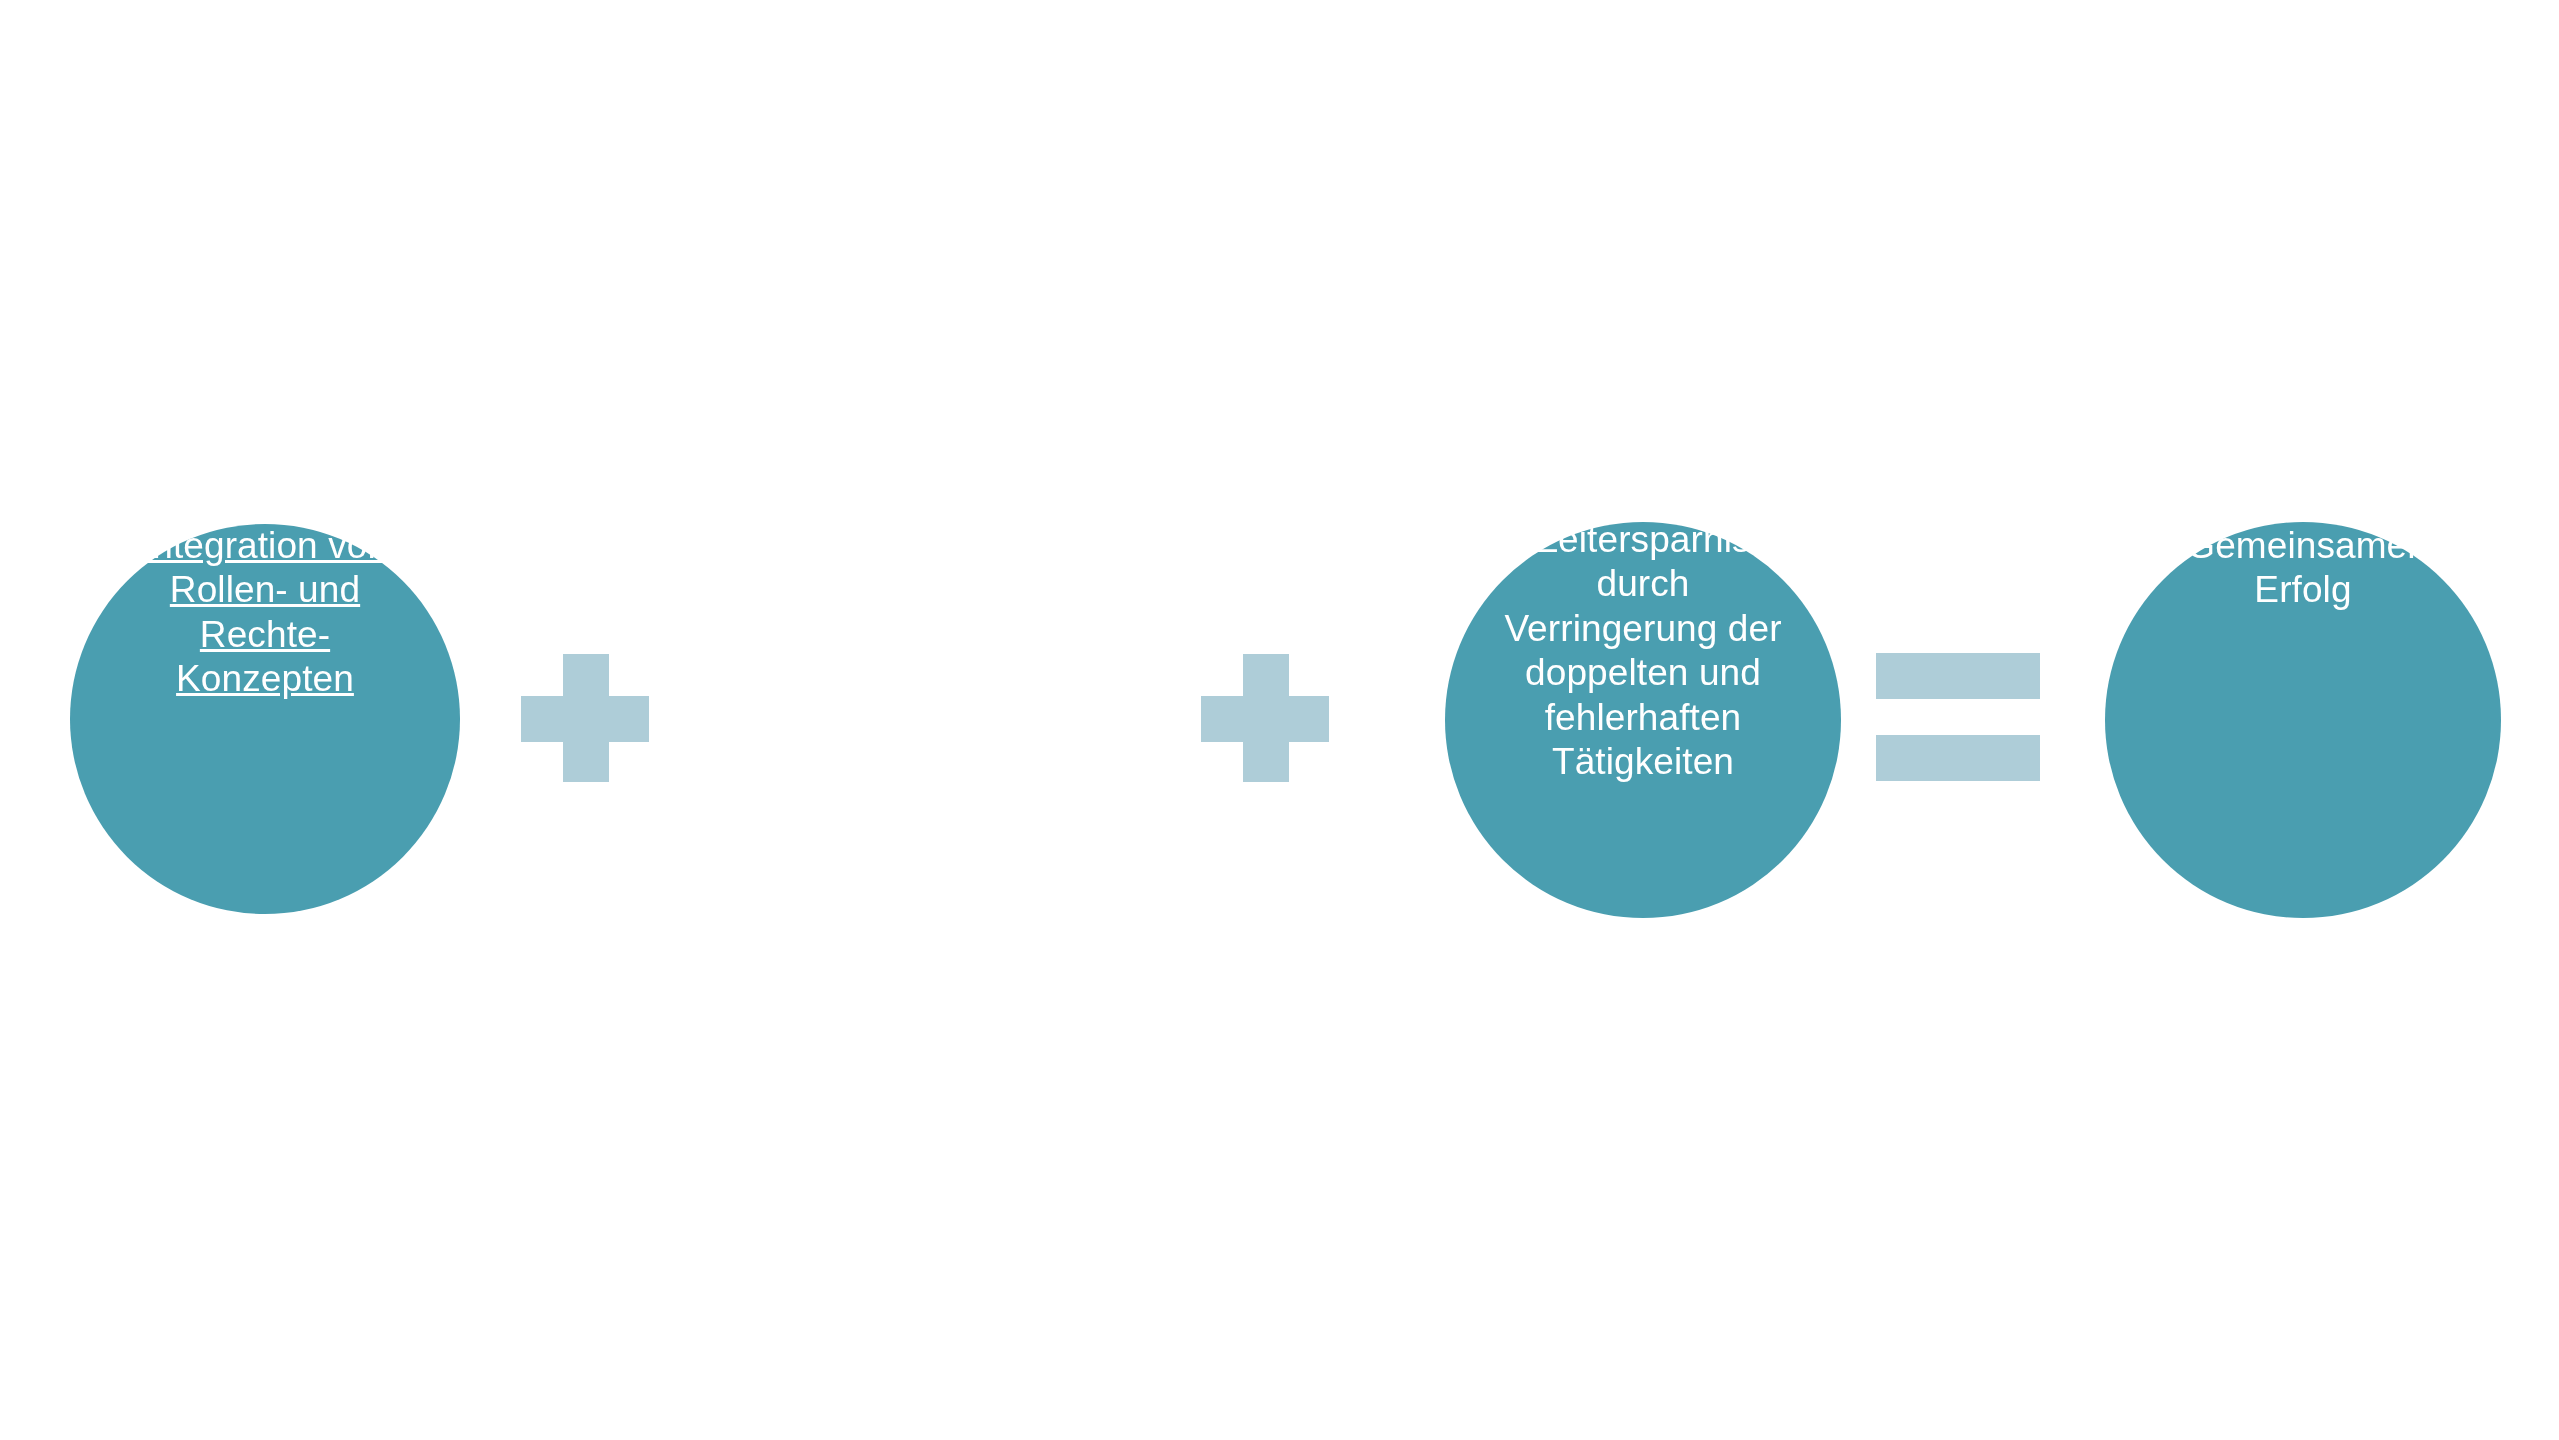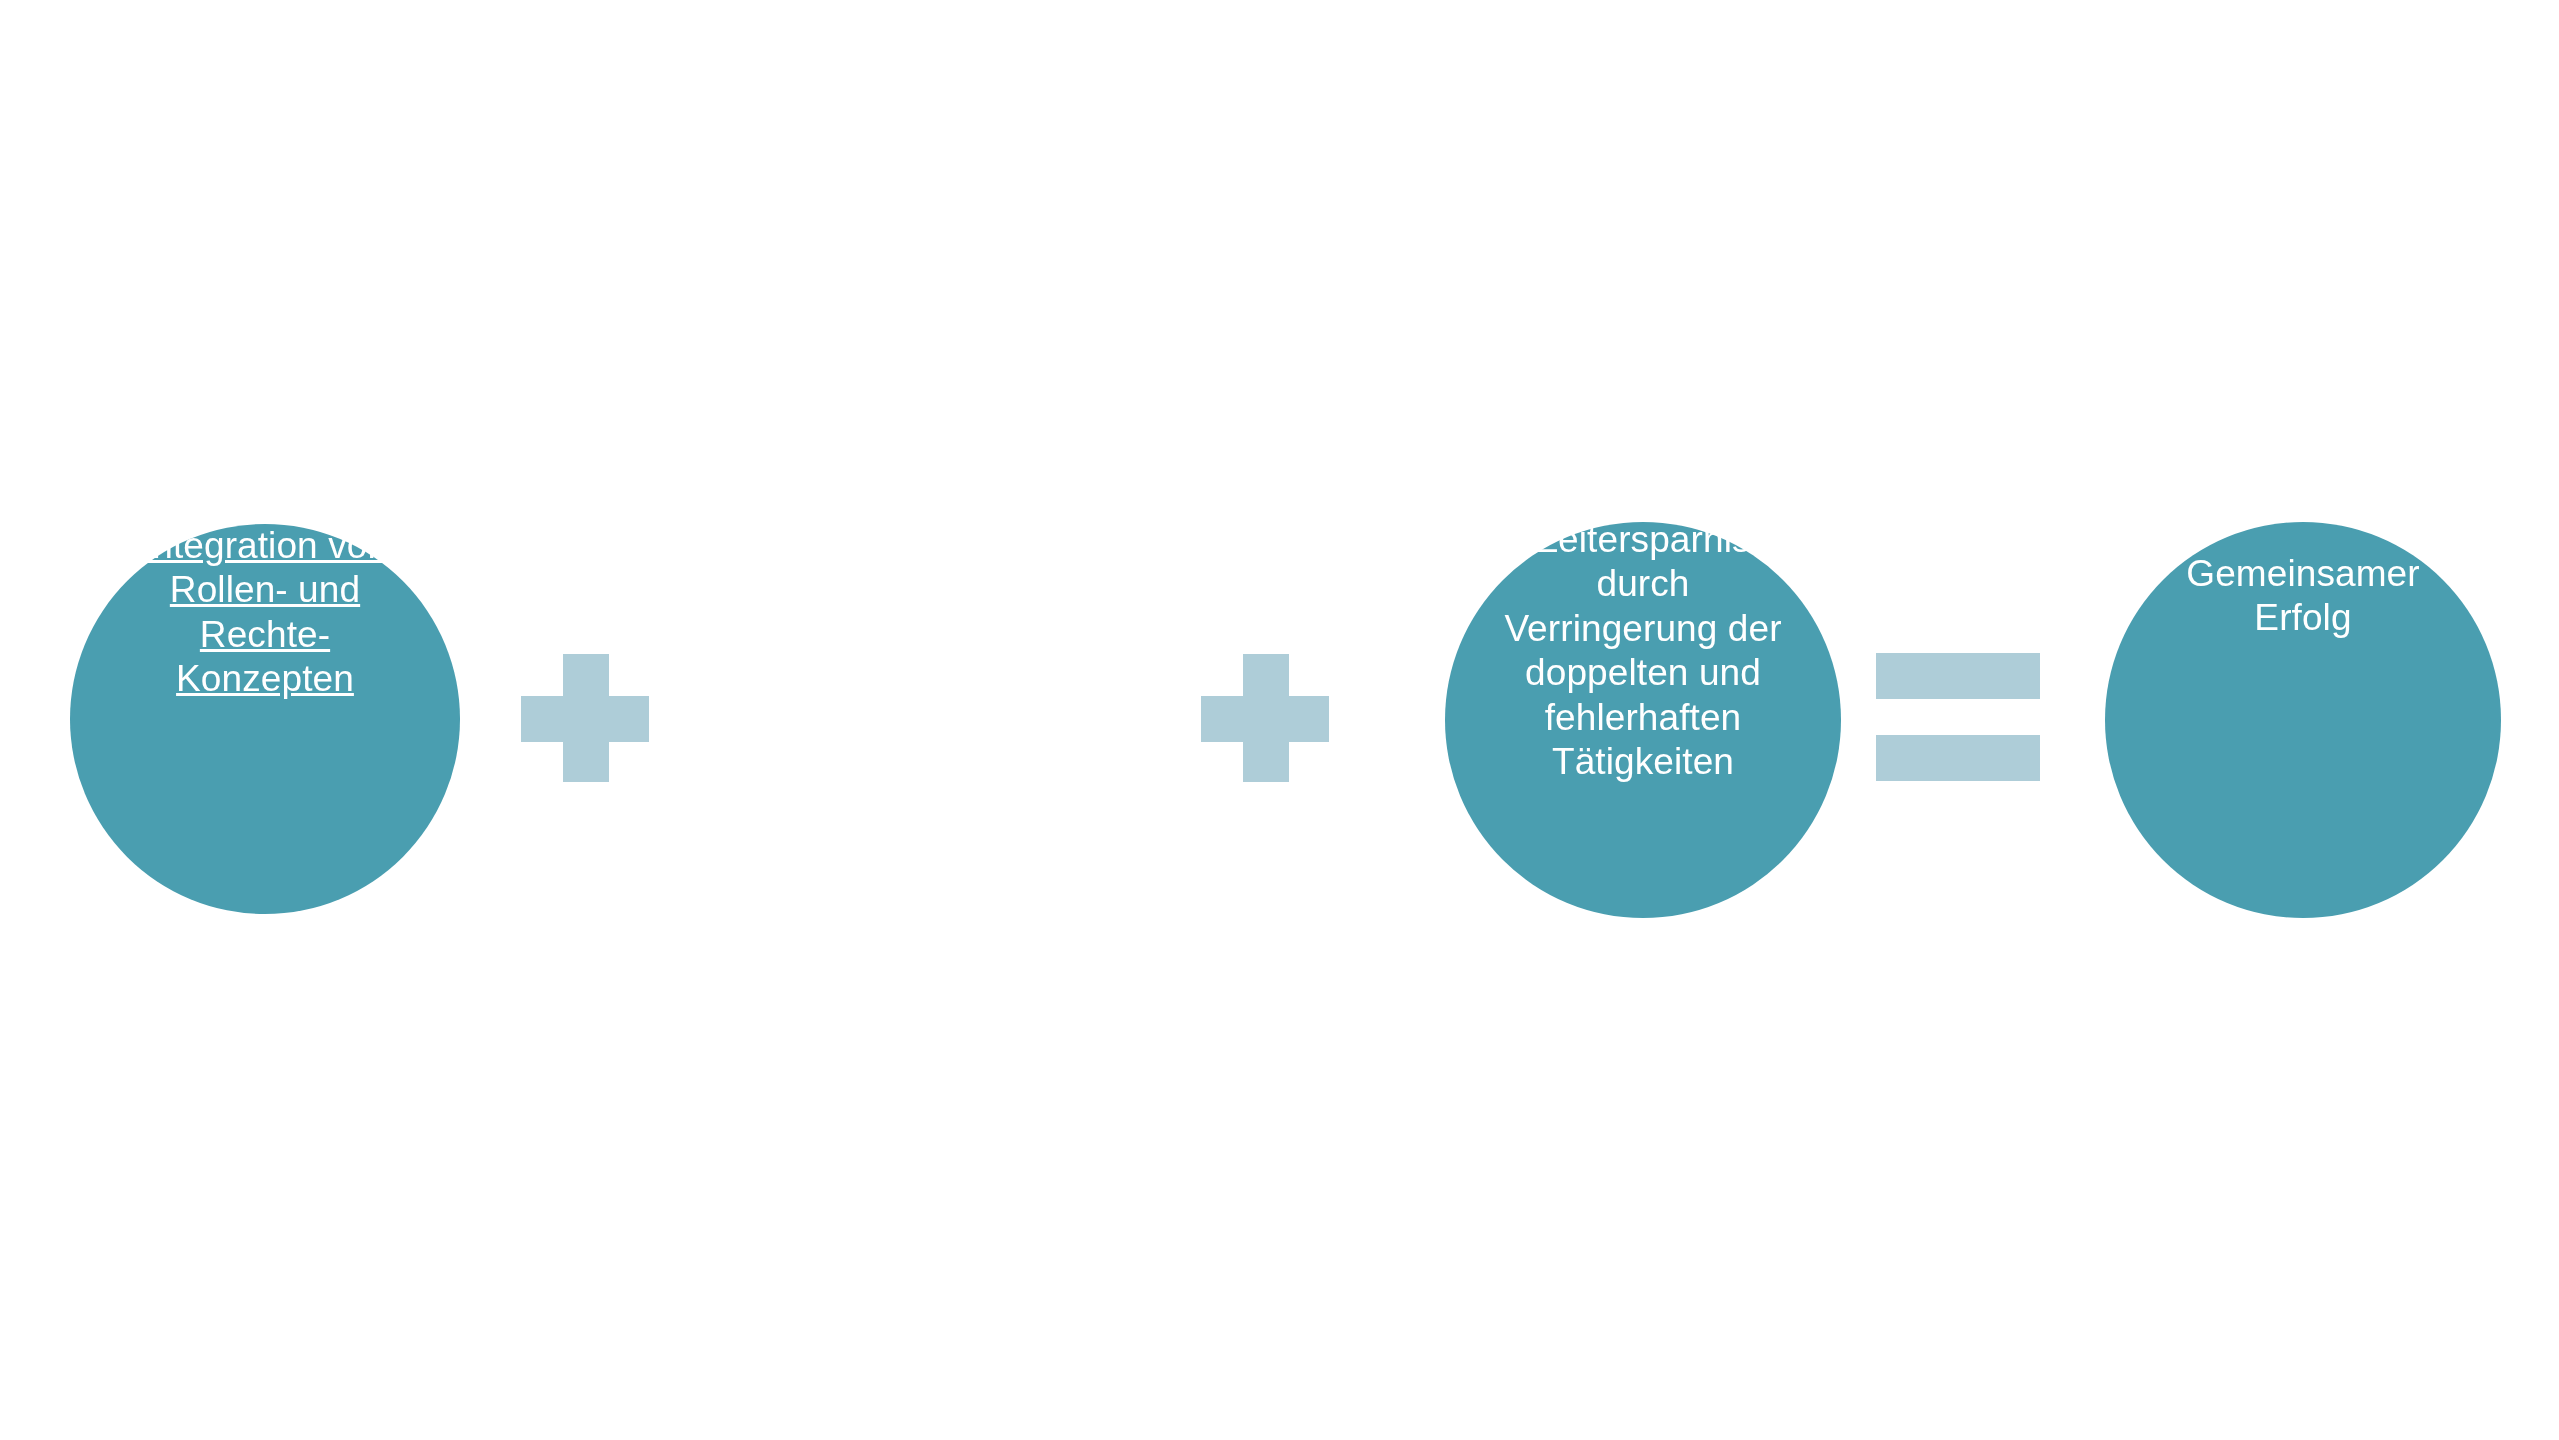--- a/index.html
+++ b/index.html
@@ -43,21 +43,21 @@
   }
 
   #node-1 { left: 70px;   top: 524px; width: 390px; height: 390px; }
   #node-2 { left: 775px;  top: 524px; width: 390px; height: 390px; }
   #node-3 { left: 1445px; top: 522px; width: 396px; height: 396px; }
   #node-4 { left: 2105px; top: 522px; width: 396px; height: 396px; }
 
   #node-1 .node-label { font-size: 37px; max-width: 300px; text-decoration: underline; }
   #node-2 .node-label { font-size: 37px; max-width: 260px; }
   #node-3 .node-label { font-size: 37px; max-width: 330px; transform: translateY(-4px); }
-  #node-4 .node-label { font-size: 37px; max-width: 300px; transform: translateY(2px); margin-top: 28px; }
+  #node-4 .node-label { font-size: 37px; max-width: 300px; transform: translateY(2px); }
 
   
   .op-plus {
     position: absolute;
     width: 128px;
     height: 128px;
   }
   .op-plus .bar-h,
   .op-plus .bar-v {
     position: absolute;

